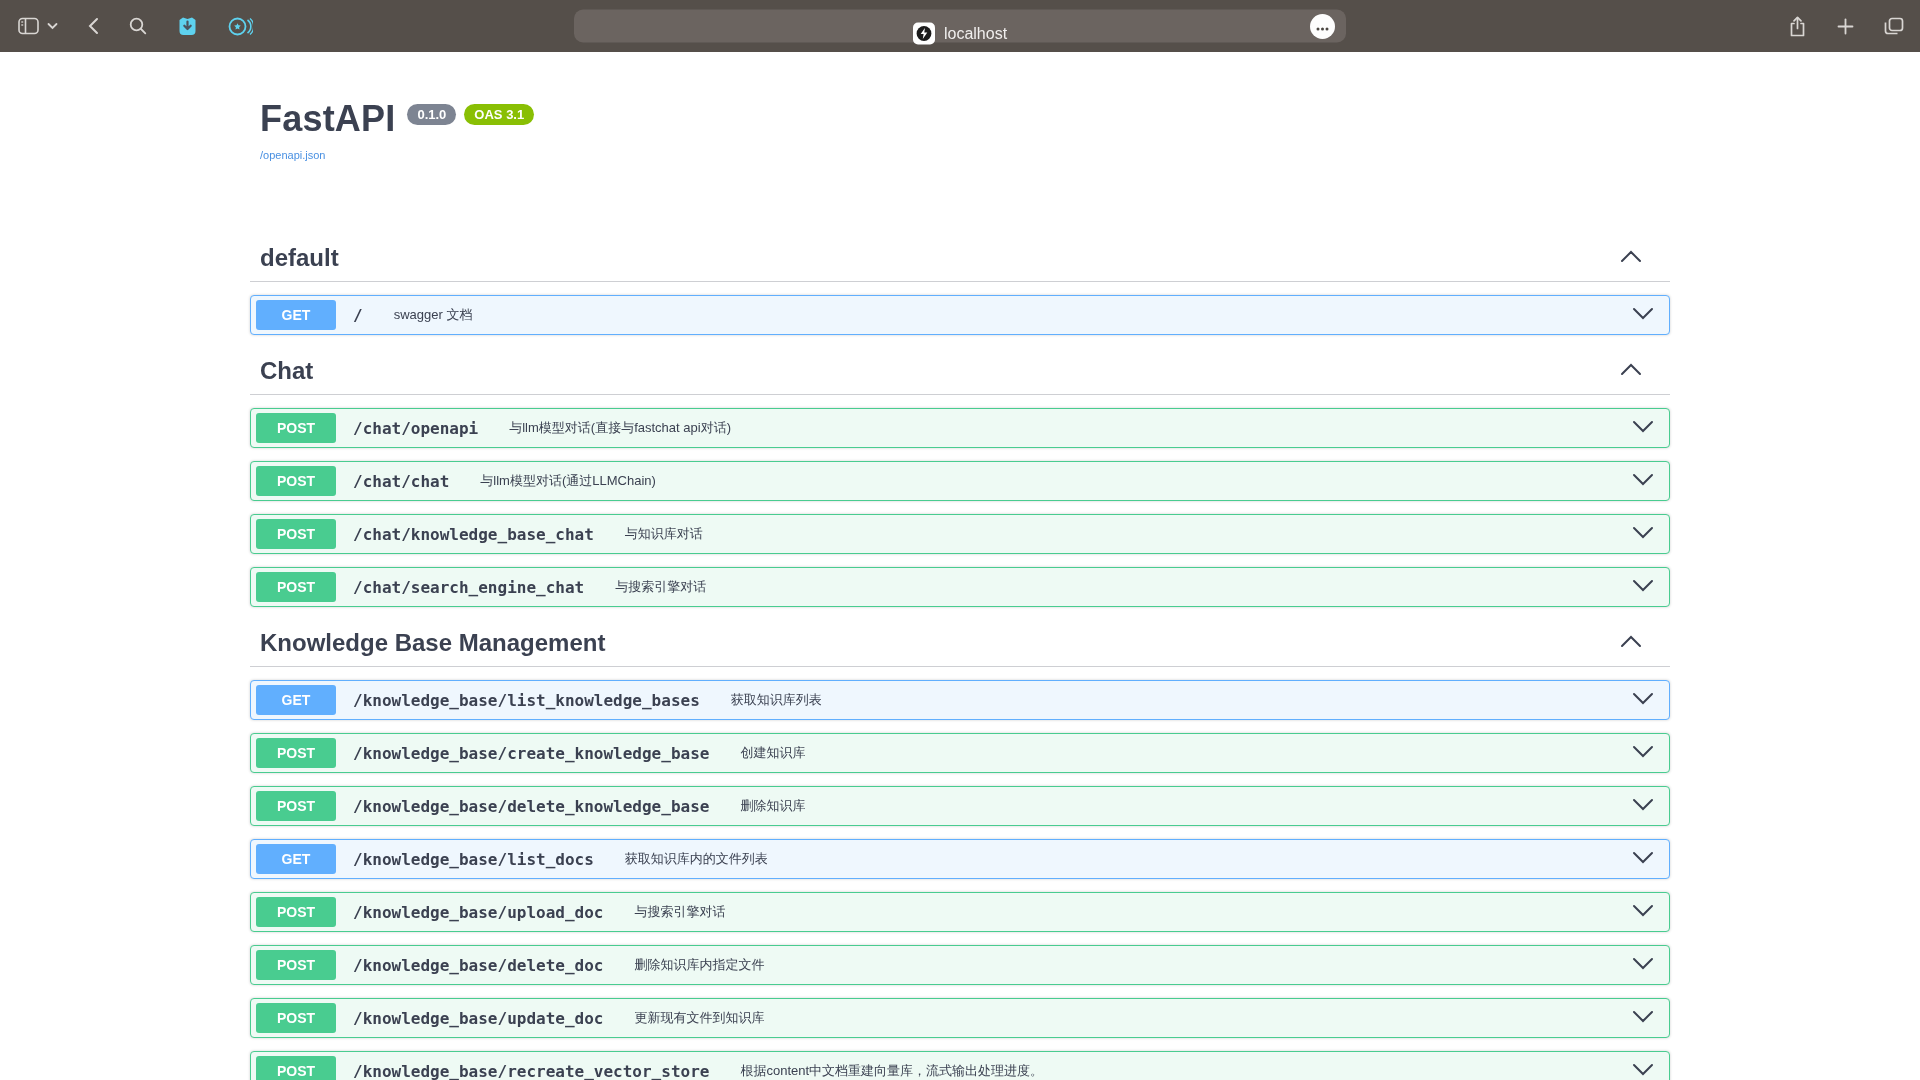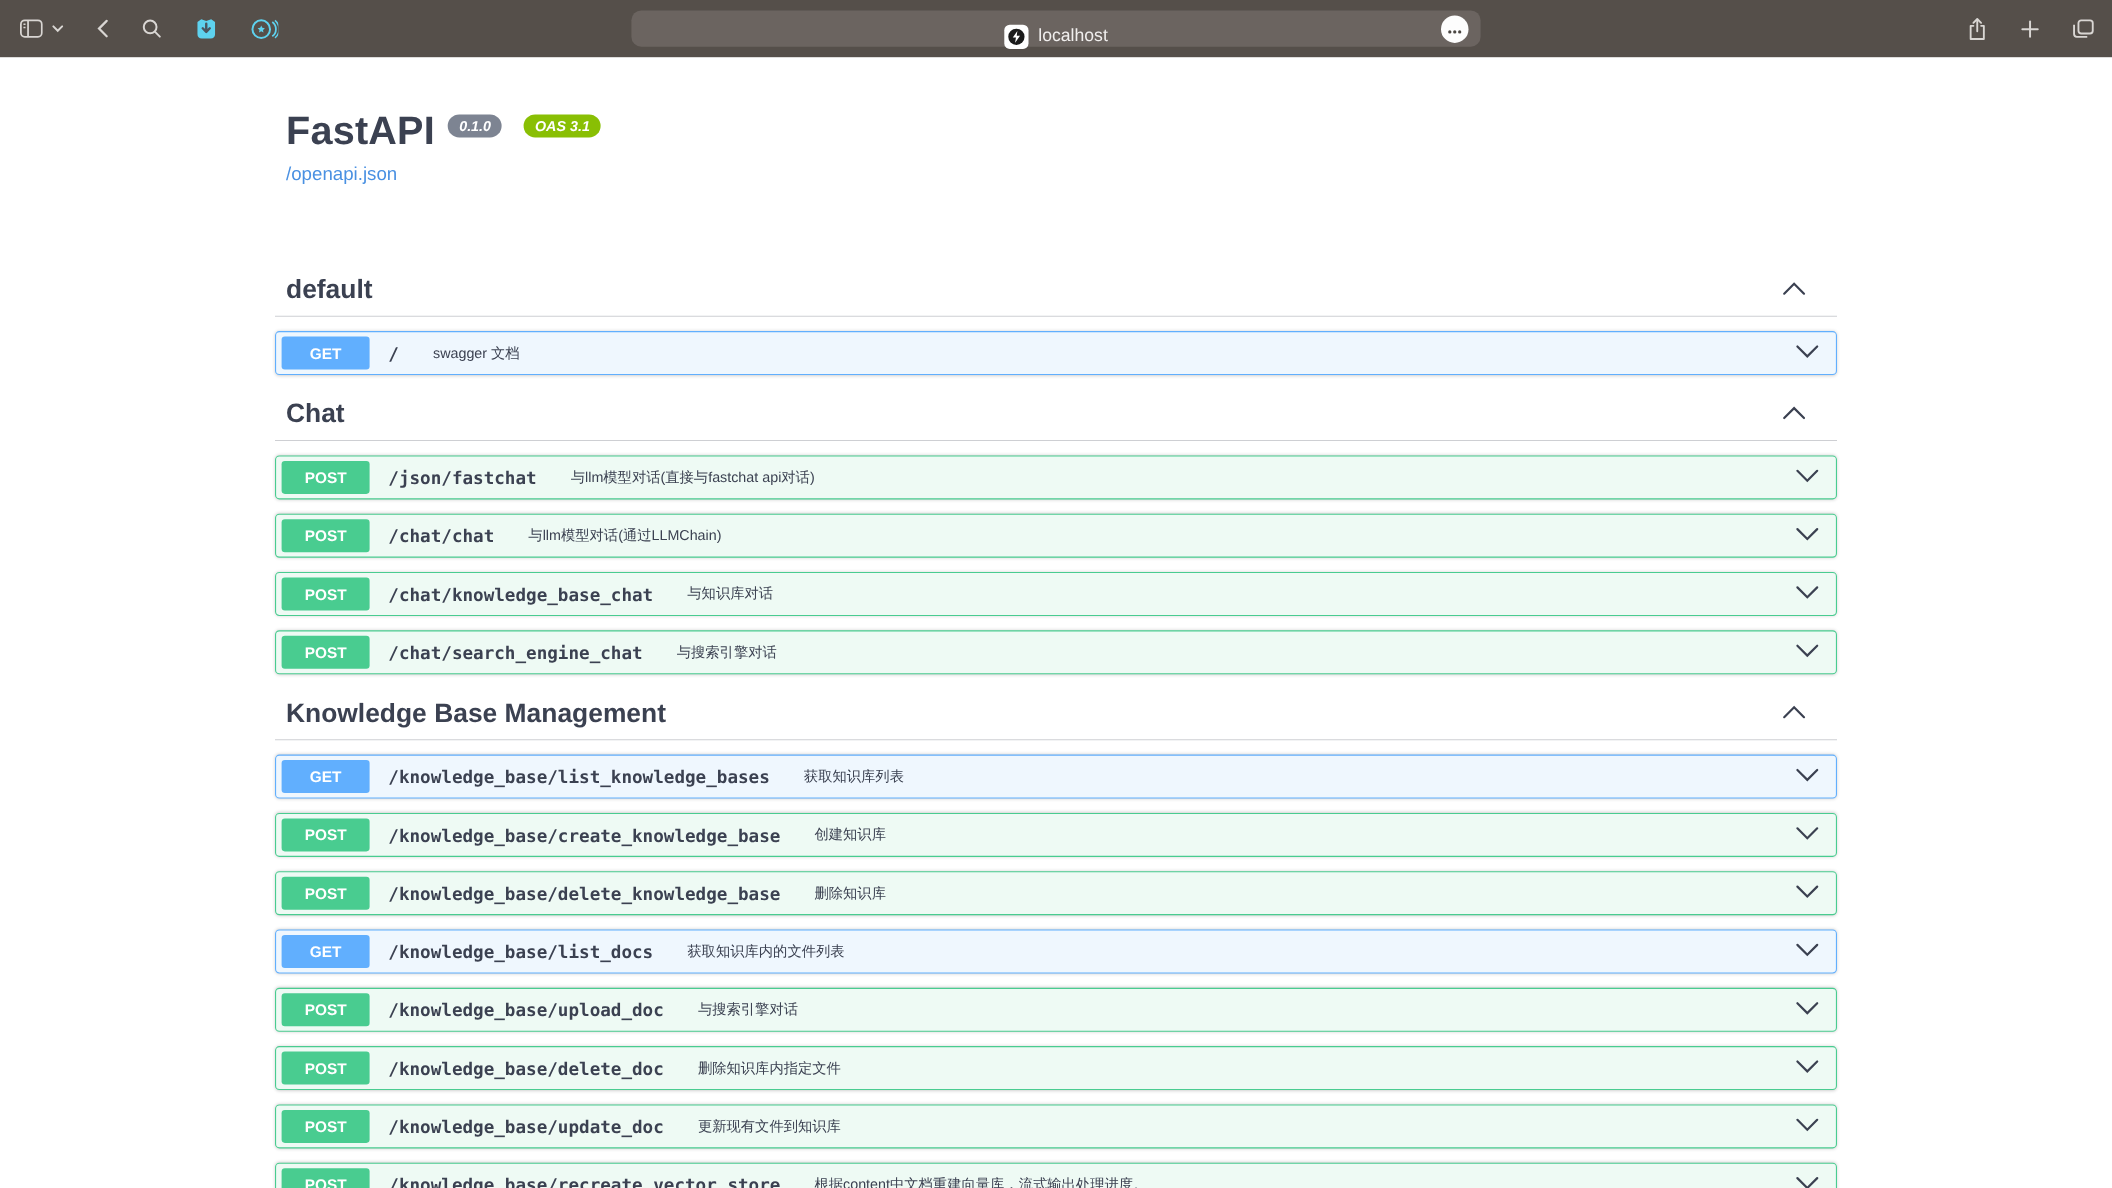--- a/index.html
+++ b/index.html
@@ -46,25 +46,25 @@
     width:25px;height:25px;border-radius:50%;background:#fdfdfd;border:none;
     display:flex;align-items:center;justify-content:center;padding:0;
   }
   .tb-right{position:absolute;right:16px;top:0;height:100%;display:flex;align-items:center;gap:30px;}
 
   
   .wrapper{max-width:1460px;margin:0 auto;padding:0 20px;}
   .info{padding-top:46px;margin-bottom:72px;padding-left:10px;}
   .title-line{display:flex;align-items:center;}
   .api-title{font-size:36px;font-weight:700;color:var(--heading);letter-spacing:.2px;}
-  .badges{display:flex;align-items:center;gap:20px;margin-left:12px;margin-top:-10px;font-style:italic;}
+  .badges{display:flex;align-items:center;gap:8px;margin-left:12px;margin-top:-10px;}
   .badge{font-size:13px;font-weight:700;color:#fff;padding:4px 10px;border-radius:50px;line-height:1;}
   .badge.version{background:var(--badge-version);}
   .badge.oas{background:var(--badge-oas);}
-  .spec-link{display:inline-block;margin-top:9px;font-size:17px;color:var(--link);text-decoration:none;}
+  .spec-link{display:inline-block;margin-top:9px;font-size:11px;color:var(--link);text-decoration:none;}
 
   .opblock-tag-section{margin:0;}
   .opblock-tag{
     display:flex;align-items:center;justify-content:space-between;
     padding:9px 10px;border-bottom:1px solid rgba(59,65,81,.25);
   }
   .tag-title{font-size:24px;font-weight:700;color:var(--heading);}
   .collapse-btn{border:none;background:transparent;padding:0;margin-right:18px;display:flex;align-items:center;}
   .ops{padding-top:13px;}
   .opblock{
@@ -242,21 +242,21 @@
         <span>
           <svg width="22" height="13" viewBox="0 0 22 13" fill="none" stroke="#3b4151" stroke-width="2" stroke-linecap="round">
             <polyline points="2,11 11,2 20,11"></polyline>
           </svg>
         </span>
       </button>
     </div>
     <div class="ops">
   <div class="opblock post">
     <span class="method">POST</span>
-    <span class="path">/json/fastchat</span>
+    <span class="path">/chat/openapi</span>
     <span class="summary">与llm模型对话(直接与fastchat api对话)</span>
     <button class="expand-btn">
       <span>
         <svg width="22" height="13" viewBox="0 0 22 13" fill="none" stroke="#3b4151" stroke-width="2" stroke-linecap="round">
           <polyline points="2,2 11,11 20,2"></polyline>
         </svg>
       </span>
     </button>
   </div>
 

